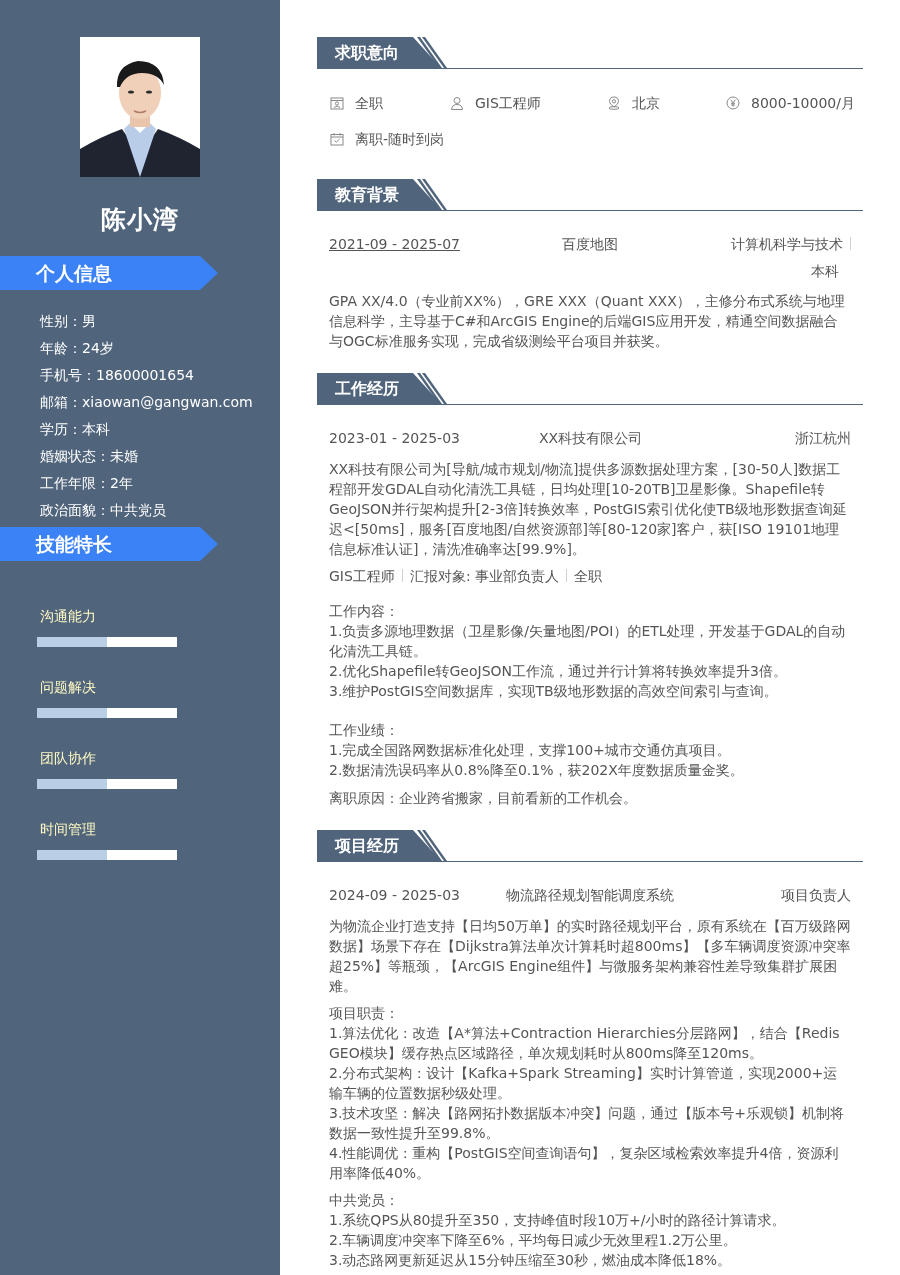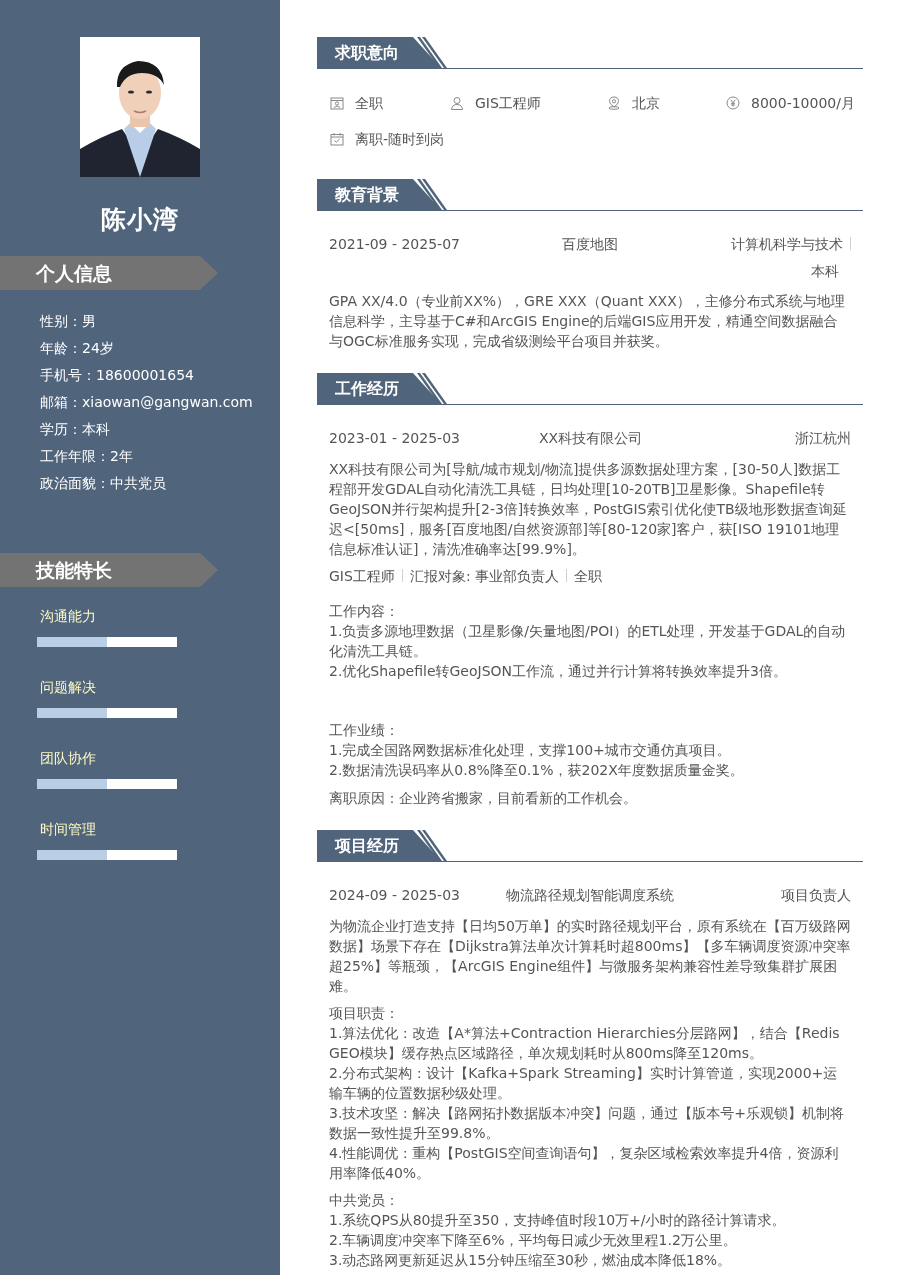--- a/index.html
+++ b/index.html
@@ -15,21 +15,21 @@
       position: absolute; left: 80px; top: 37px; width: 120px; height: 140px;
       background: #ffffff; overflow: hidden;
     }
     .photo svg { display: block; }
     .name {
       position: absolute; left: 0; top: 203px; width: 280px; text-align: center;
       font-size: 25px; font-weight: bold; color: #ffffff; letter-spacing: 1px;
     }
     .ribbon {
       position: absolute; left: 0; width: 218px; height: 34px;
-      background: #737373;
+      background: #3b82f6;
       clip-path: polygon(0 0, 200px 0, 218px 50%, 200px 100%, 0 100%);
     }
     .ribbon-label {
       position: absolute; left: 36px; top: 0; line-height: 34px;
       font-size: 19px; font-weight: bold; color: #ffffff;
     }
     .info-list { position: absolute; left: 40px; top: 308px; }
     .info-item { font-size: 14px; line-height: 27px; height: 27px; color: #ffffff; white-space: nowrap; }
     .skill { position: absolute; left: 40px; }
     .skill-label { font-size: 14px; color: #fef9c3; line-height: 20px; }
@@ -89,25 +89,26 @@
 
   <div class="ribbon" style="top:256px;">
     <span class="ribbon-label">个人信息</span>
   </div>
   <div class="info-list">
     <div class="info-item">性别：男</div>
     <div class="info-item">年龄：24岁</div>
     <div class="info-item">手机号：18600001654</div>
     <div class="info-item">邮箱：xiaowan@gangwan.com</div>
     <div class="info-item">学历：本科</div>
+    <div class="info-item">婚姻状态：未婚</div>
     <div class="info-item">工作年限：2年</div>
     <div class="info-item">政治面貌：中共党员</div>
   </div>
 
-  <div class="ribbon" style="top:553px;">
+  <div class="ribbon" style="top:527px;">
     <span class="ribbon-label">技能特长</span>
   </div>
   <div class="skill" style="top:606px;">
     <div class="skill-label">沟通能力</div>
     <div class="skill-bar">
         <div class="skill-fill" style="width:50%;"></div>
       </div>
   </div>
   <div class="skill" style="top:677px;">
     <div class="skill-label">问题解决</div>
@@ -187,21 +188,21 @@
     <div class="sec-tab"></div>
     <svg class="sec-stripes" width="40" height="32" viewBox="0 0 40 32">
       <polygon points="8,0 11,0 33,31 30,31" fill="#50647c"></polygon>
       <polygon points="13,0 16,0 38,31 35,31" fill="#50647c"></polygon>
     </svg>
     <span class="sec-tab-label">教育背景</span>
     <div class="sec-line"></div>
   </div>
 
   <div class="row" style="top:234px;">
-    <span style="left:0;">2021-09 - 2025-07</span>
+    <span style="left:0;text-decoration:underline;">2021-09 - 2025-07</span>
     <span style="left:233px;">百度地图</span>
     <span style="right:0;"><span style="position:static;">计算机科学与技术</span><span class="sep" style="position:static;margin-right:0;"></span></span>
   </div>
   <div class="row" style="top:261px;">
     <span style="right:12px;">本科</span>
   </div>
   <div class="block" style="top:291px;">GPA XX/4.0（专业前XX%），GRE XXX（Quant XXX），主修分布式系统与地理信息科学，主导基于C#和ArcGIS Engine的后端GIS应用开发，精通空间数据融合与OGC标准服务实现，完成省级测绘平台项目并获奖。</div>
 
   <div class="sec-head" style="top:373px;">
     <div class="sec-tab"></div>
@@ -219,20 +220,21 @@
     <span style="right:0;">浙江杭州</span>
   </div>
   <div class="block" style="top:459px;">XX科技有限公司为[导航/城市规划/物流]提供多源数据处理方案，[30-50人]数据工程部开发GDAL自动化清洗工具链，日均处理[10-20TB]卫星影像。Shapefile转GeoJSON并行架构提升[2-3倍]转换效率，PostGIS索引优化使TB级地形数据查询延迟&lt;[50ms]，服务[百度地图/自然资源部]等[80-120家]客户，获[ISO 19101地理信息标准认证]，清洗准确率达[99.9%]。</div>
   <div class="block" style="top:566px;">
     <span>GIS工程师</span><span class="sep"></span><span>汇报对象: 事业部负责人</span><span class="sep"></span><span>全职</span>
   </div>
   <div class="block" style="top:601px;">
     <div>工作内容：</div>
     <div>1.负责多源地理数据（卫星影像/矢量地图/POI）的ETL处理，开发基于GDAL的自动化清洗工具链。</div>
     <div>2.优化Shapefile转GeoJSON工作流，通过并行计算将转换效率提升3倍。</div>
+    <div>3.维护PostGIS空间数据库，实现TB级地形数据的高效空间索引与查询。</div>
   </div>
   <div class="block" style="top:720px;">
     <div>工作业绩：</div>
     <div>1.完成全国路网数据标准化处理，支撑100+城市交通仿真项目。</div>
     <div>2.数据清洗误码率从0.8%降至0.1%，获202X年度数据质量金奖。</div>
   </div>
   <div class="block" style="top:788px;">离职原因：企业跨省搬家，目前看新的工作机会。</div>
 
   <div class="sec-head" style="top:830px;">
     <div class="sec-tab"></div>

